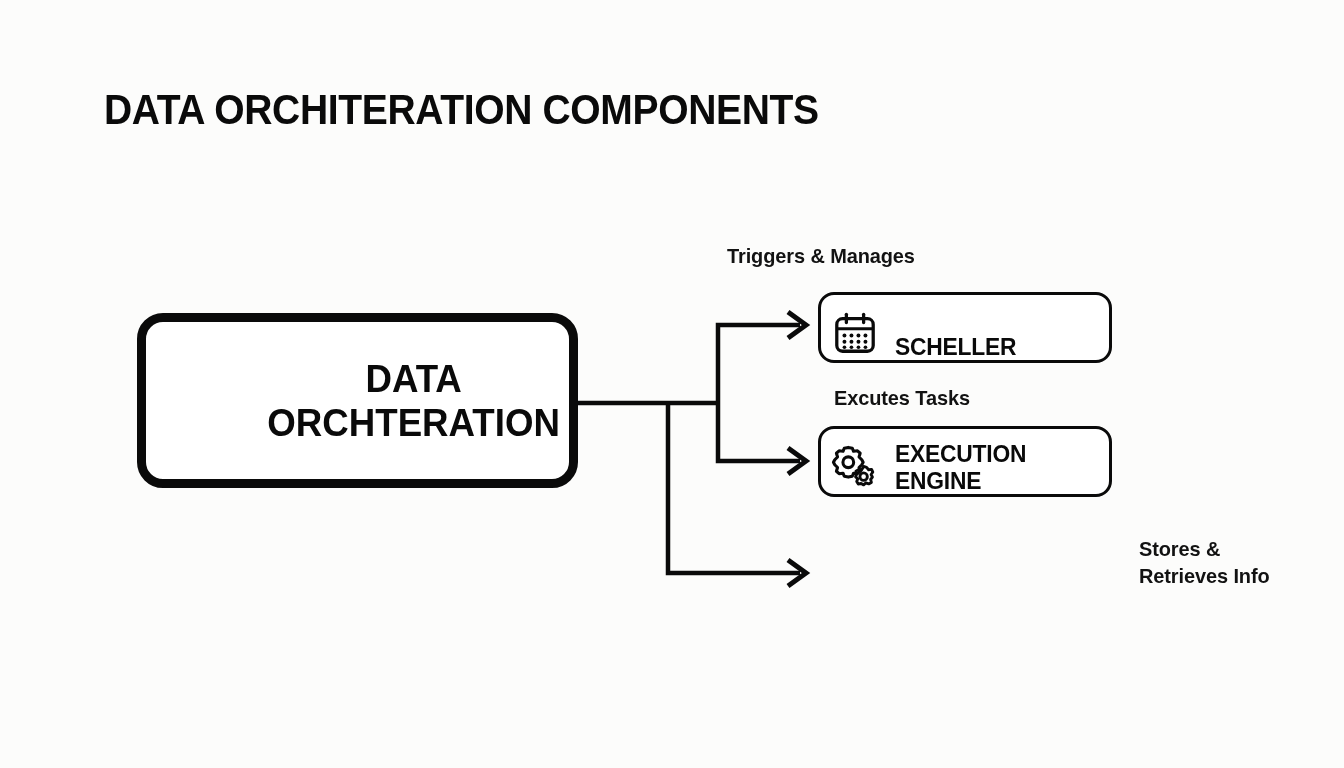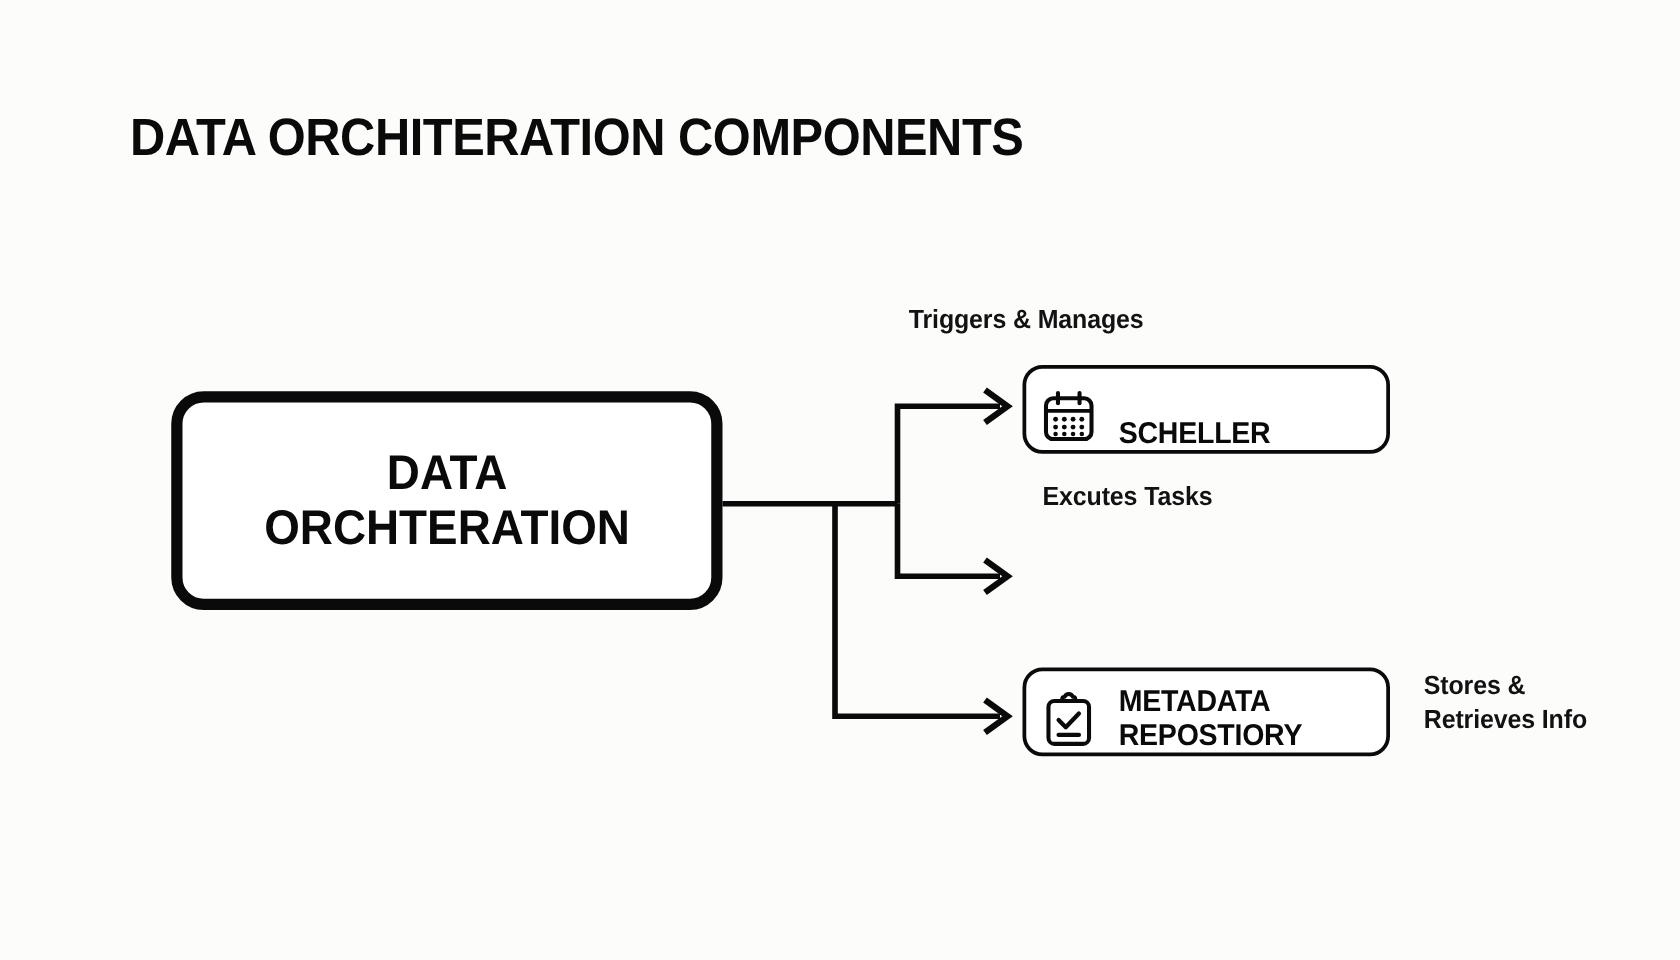--- a/index.html
+++ b/index.html
@@ -45,21 +45,21 @@
     left: 137px;
     top: 313px;
     width: 441px;
     height: 175px;
     box-sizing: border-box;
     border: 9px solid #0a0a0a;
     border-radius: 26px;
     background: #ffffff;
     display: flex;
     align-items: center;
-    justify-content: center;
+    justify-content: flex-end;
   }
   #hub-label {
     font-size: 39px;
     font-weight: 700;
     line-height: 1.12;
     text-align: center;
     letter-spacing: 0px;
     transform: scaleX(0.94);
     white-space: pre-line;
     color: #0a0a0a;
@@ -183,29 +183,46 @@
           <circle cx="13" cy="37.8" r="1.9"></circle>
             <circle cx="20.3" cy="37.8" r="1.9"></circle>
           <circle cx="27.6" cy="37.8" r="1.9"></circle>
             <circle cx="34.9" cy="37.8" r="1.9"></circle>
         </g>
       </svg>
     </span>
     <span class="node-label">SCHELLER</span>
   </div>
 
-
-  <div id="node-metadata" class="node-box">
+  <div id="node-execution" class="node-box">
     <span class="node-icon">
-      <svg width="42" height="46" viewBox="0 0 44 48">
-        <rect x="5" y="8" width="34" height="36" rx="5" ry="5" fill="none" stroke="#0a0a0a" stroke-width="3.4"></rect>
-        <path d="M 16.5 8 L 16.5 6.2 A 1.6 1.6 0 0 1 18.1 4.6 L 18.6 4.6
-                 A 3.6 3.6 0 0 1 25.4 4.6 L 25.9 4.6 A 1.6 1.6 0 0 1 27.5 6.2
-                 L 27.5 8 Z" fill="none" stroke="#0a0a0a" stroke-width="3.2" stroke-linejoin="round"></path>
-        <polyline points="13.5,24 19.5,30 30.5,18.5" fill="none" stroke="#0a0a0a" stroke-width="3.6" stroke-linecap="round" stroke-linejoin="round"></polyline>
-        <line x1="13.5" y1="36.5" x2="30.5" y2="36.5" stroke="#0a0a0a" stroke-width="3.6" stroke-linecap="round"></line>
+      <svg width="48" height="46" viewBox="0 0 50 48">
+
+        <g transform="translate(18,18)">
+          <g fill="none" stroke="#0a0a0a" stroke-width="3.2" stroke-linejoin="round">
+            <path d="M 0,-15.5 L 4.2,-14.6 L 5.5,-11.4 L 9.6,-11.9 L 12.4,-9.4
+                     L 11.2,-5.5 L 14.1,-2.6 L 15.5,0 L 14.1,2.6 L 11.2,5.5
+                     L 12.4,9.4 L 9.6,11.9 L 5.5,11.4 L 4.2,14.6 L 0,15.5
+                     L -4.2,14.6 L -5.5,11.4 L -9.6,11.9 L -12.4,9.4
+                     L -11.2,5.5 L -14.1,2.6 L -15.5,0 L -14.1,-2.6
+                     L -11.2,-5.5 L -12.4,-9.4 L -9.6,-11.9 L -5.5,-11.4
+                     L -4.2,-14.6 Z"></path>
+            <circle cx="0" cy="0" r="5.6"></circle>
+          </g>
+        </g>
+
+        <g transform="translate(34,33)">
+          <g fill="none" stroke="#0a0a0a" stroke-width="3" stroke-linejoin="round">
+            <path d="M 0,-10.6 L 3.1,-9.7 L 5.2,-7.2 L 8.3,-7.6 L 9.6,-4.8
+                     L 7.8,-2.2 L 9.2,0.6 L 7.3,3 L 8.1,6.1 L 5.3,7.6
+                     L 2.4,6.5 L 0,8.6 L -2.6,7.2 L -5.6,7.7 L -7.2,5.1
+                     L -6.1,2.2 L -8.4,0.2 L -7.3,-2.7 L -8.1,-5.7
+                     L -5.4,-7.3 L -2.5,-6.3 Z"></path>
+            <circle cx="0" cy="0" r="3.9"></circle>
+          </g>
+        </g>
       </svg>
     </span>
-    <span class="node-label">METADATA
-REPOSTIORY</span>
+    <span class="node-label">EXECUTION ENGINE</span>
   </div>
 
+
 </div>
 
 </body></html>

